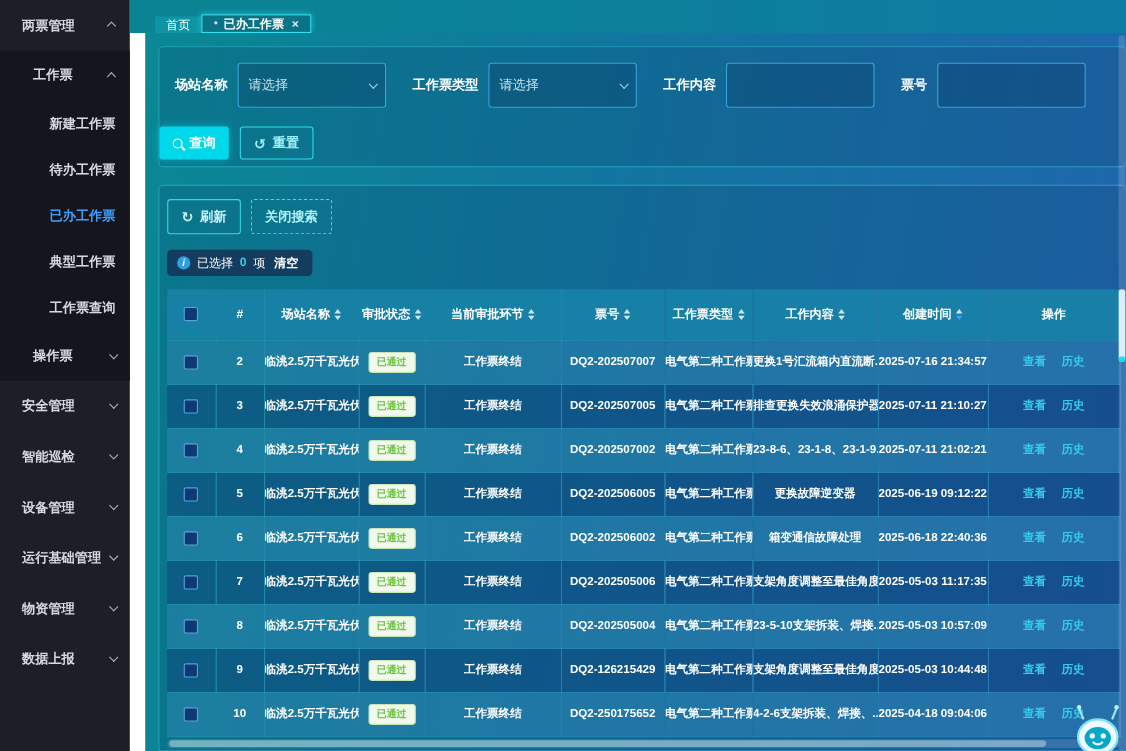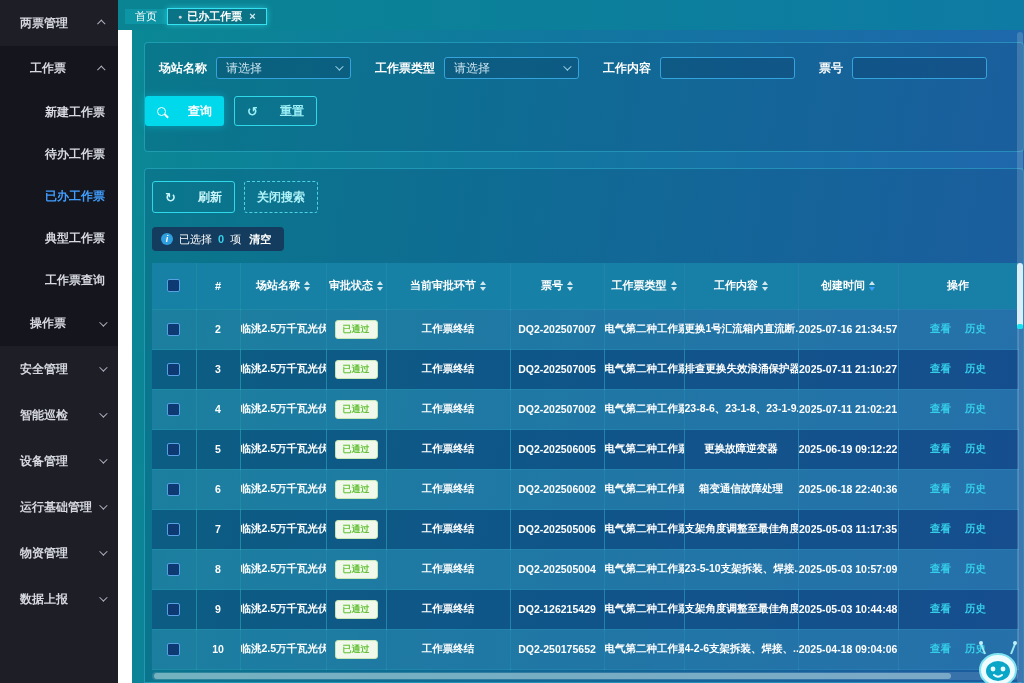--- a/index.html
+++ b/index.html
@@ -14,46 +14,46 @@
   .submenu-block { background:#15151d; }
   .side-item.lvl2 { padding-left:30px; height:45px; }
   .side-item.lvl3 { padding-left:45px; height:42px; font-weight:600; }
   .side-item.active { color:#409eff; }
   .chev { width:6px; height:6px; border-right:1.4px solid #aeb2bd; border-bottom:1.4px solid #aeb2bd; flex:none; }
   .chev.down { transform:rotate(45deg) translateY(-2px); }
   .chev.up { transform:rotate(-135deg) translateY(-1px); }
 
   
   .main { flex:1; display:flex; flex-direction:column; position:relative; }
-  .tabbar { height:30px; background:linear-gradient(90deg,#0a8492,#0e7ba4); display:flex; align-items:center; padding-left:7px; flex:none; }
+  .tabbar { height:30px; background:linear-gradient(90deg,#0a8492,#0e7ba4); display:flex; align-items:flex-end; padding-left:23px; flex:none; }
   .tab { display:flex; align-items:center; gap:5px; padding:0 10px; margin-top:2px; font-size:11px; color:#fff; cursor:pointer; }
   .tab.home { background:#0e95a5; }
   .tab.active { background:#0a7386; border:1.5px solid #35e2f2; box-shadow:0 0 6px rgba(53,226,242,.6); font-weight:700; }
   .tab .dot { font-size:7px; color:#cfd8dc; line-height:1; }
   .tab .x { font-size:11px; color:#d5eef2; margin-left:2px; }
 
   .content { flex:1; position:relative;
     background:linear-gradient(100deg,#0a8894 0%,#11779f 42%,#2164ae 100%); overflow:hidden;margin-left:14px; }
 
   .panel { position:absolute; left:12px; width:880px; border:1px solid rgba(64,215,235,.38);
     border-radius:4px; background:rgba(8,62,105,.20); }
   .search-panel { top:12px; height:110px; }
   .table-panel { top:138px; bottom:0; border-radius:4px 4px 0 0; padding:12px 0 0 7px; }
 
   
   .form-row { display:flex; align-items:center; margin:14px 0 0 14px; gap:24px; }
   .fgroup { display:flex; align-items:center; gap:9px; }
   .flabel { font-size:12px; color:#fff; font-weight:600; white-space:nowrap; }
-  .sel, .tinput { width:135px; height:22px; border:1px solid #35a3dc; border-radius:3px;
+  .sel, .tinput { width:135px; height:41px; border:1px solid #35a3dc; border-radius:3px;
     background:rgba(6,52,88,.28); color:#c9e2ee; font-size:12px; }
   .sel { display:flex; align-items:center; justify-content:space-between; padding:0 9px; cursor:pointer; }
   .sel .chev { border-color:#9fd4e6; }
   .tinput { padding:0 8px; outline:none; }
   .btn-row { display:flex; gap:10px; margin-top:17px; }
-  .btn { height:30px; display:inline-flex; align-items:center; gap:22px; border-radius:3px;
+  .btn { height:30px; display:inline-flex; align-items:center; gap:6px; border-radius:3px;
     font-size:12px; font-weight:600; cursor:pointer; padding:0 12px; white-space:nowrap; }
   .btn-query { background:#00d8ec; color:#fff; box-shadow:0 0 8px rgba(0,216,236,.45); }
   .btn-reset { border:1px solid #2fd9e9; color:#9df0f7; background:transparent; }
   .mag { position:relative; width:9px; height:9px; border:1.5px solid #fff; border-radius:50%; flex:none; }
   .mag::after { content:""; position:absolute; width:5px; height:1.5px; background:#fff;
     transform:rotate(45deg); right:-4px; bottom:-2px; }
   .uicon { font-size:13px; line-height:1; }
 
   
   .tool-row { display:flex; gap:9px; }

